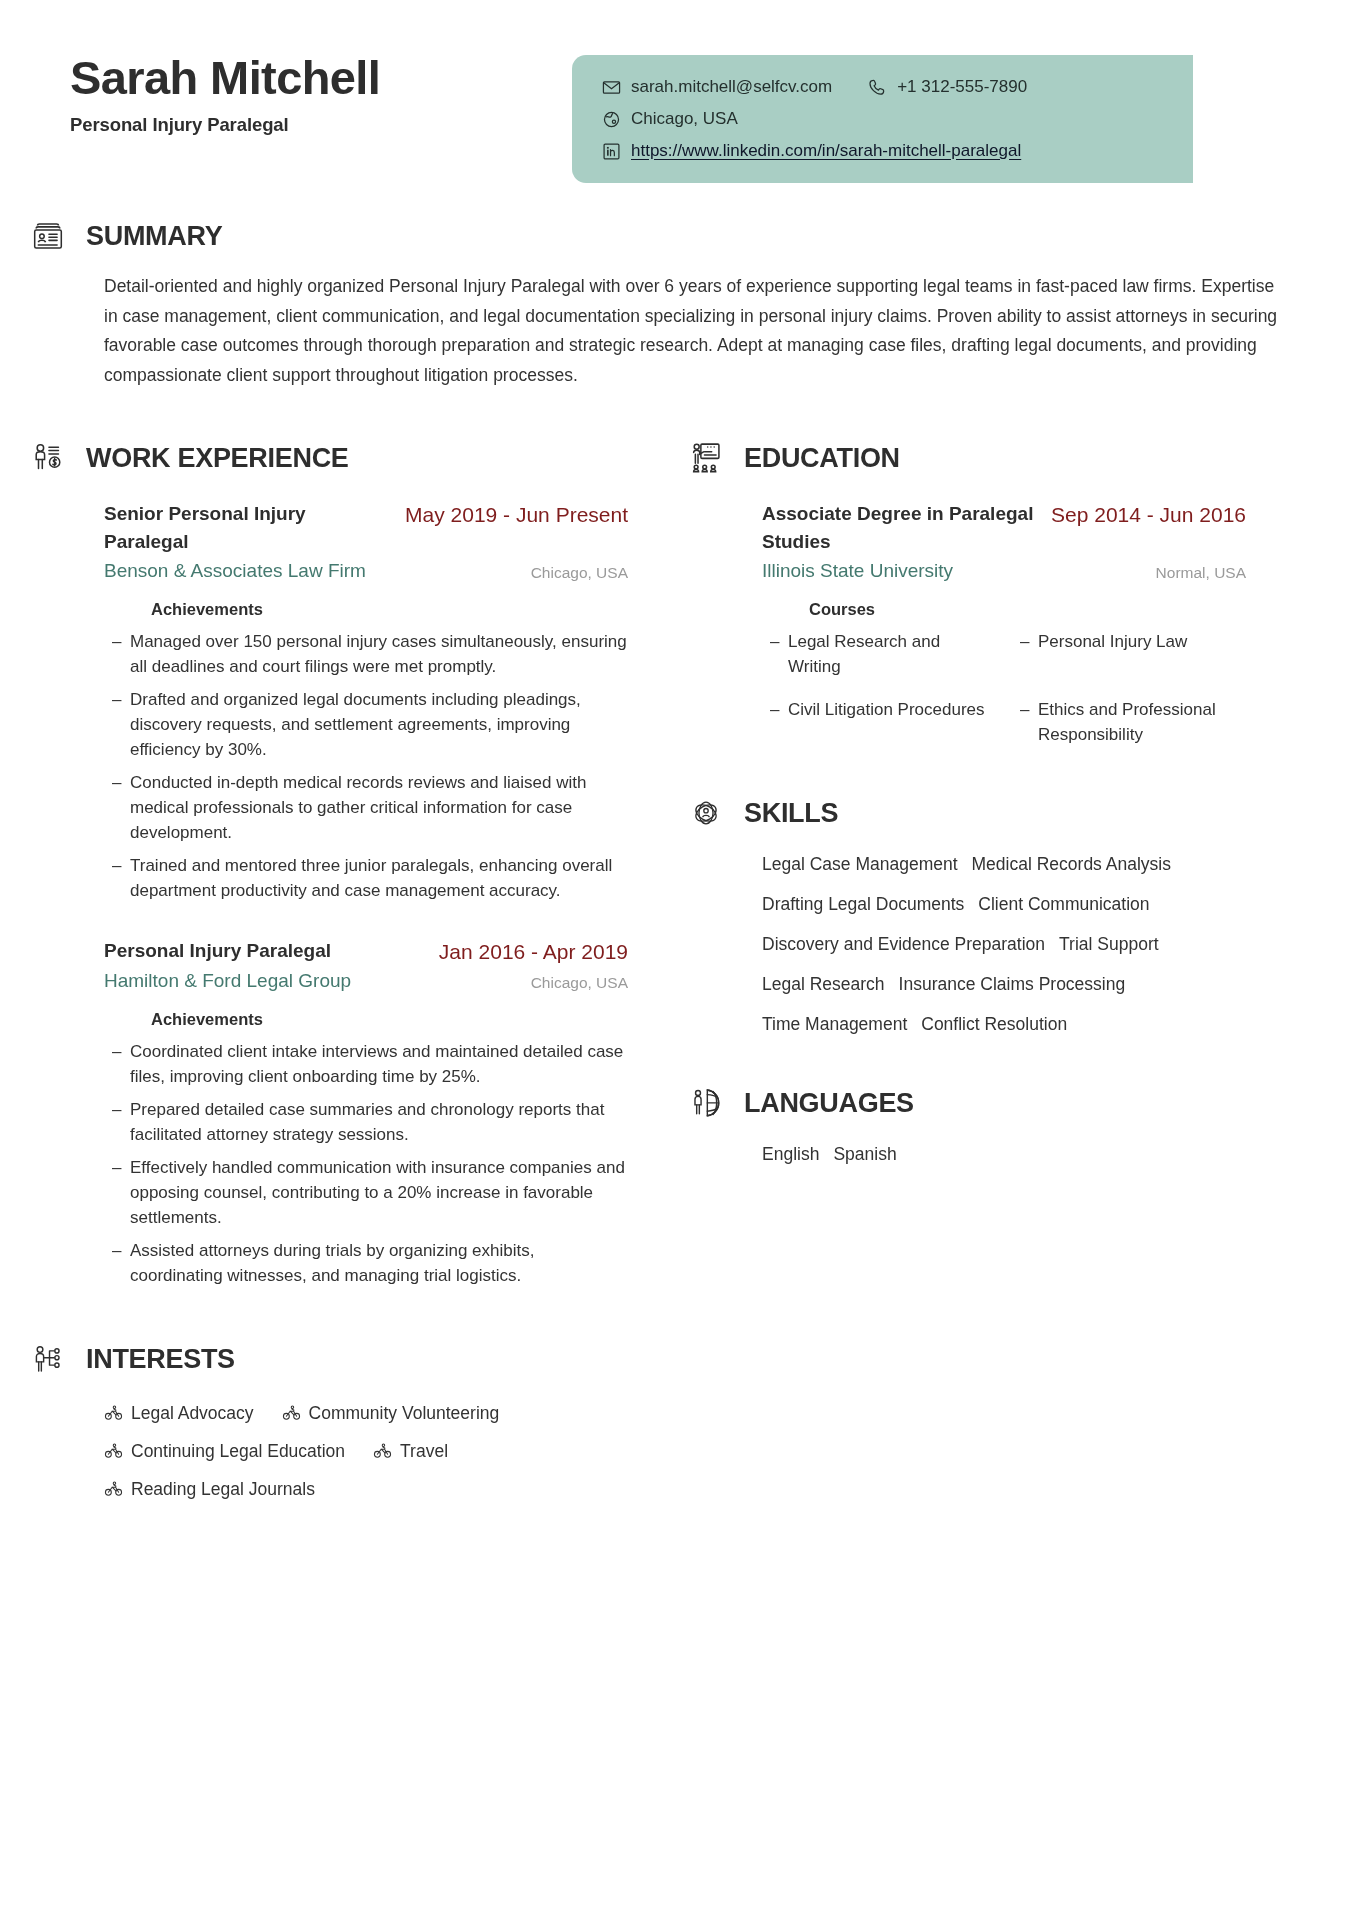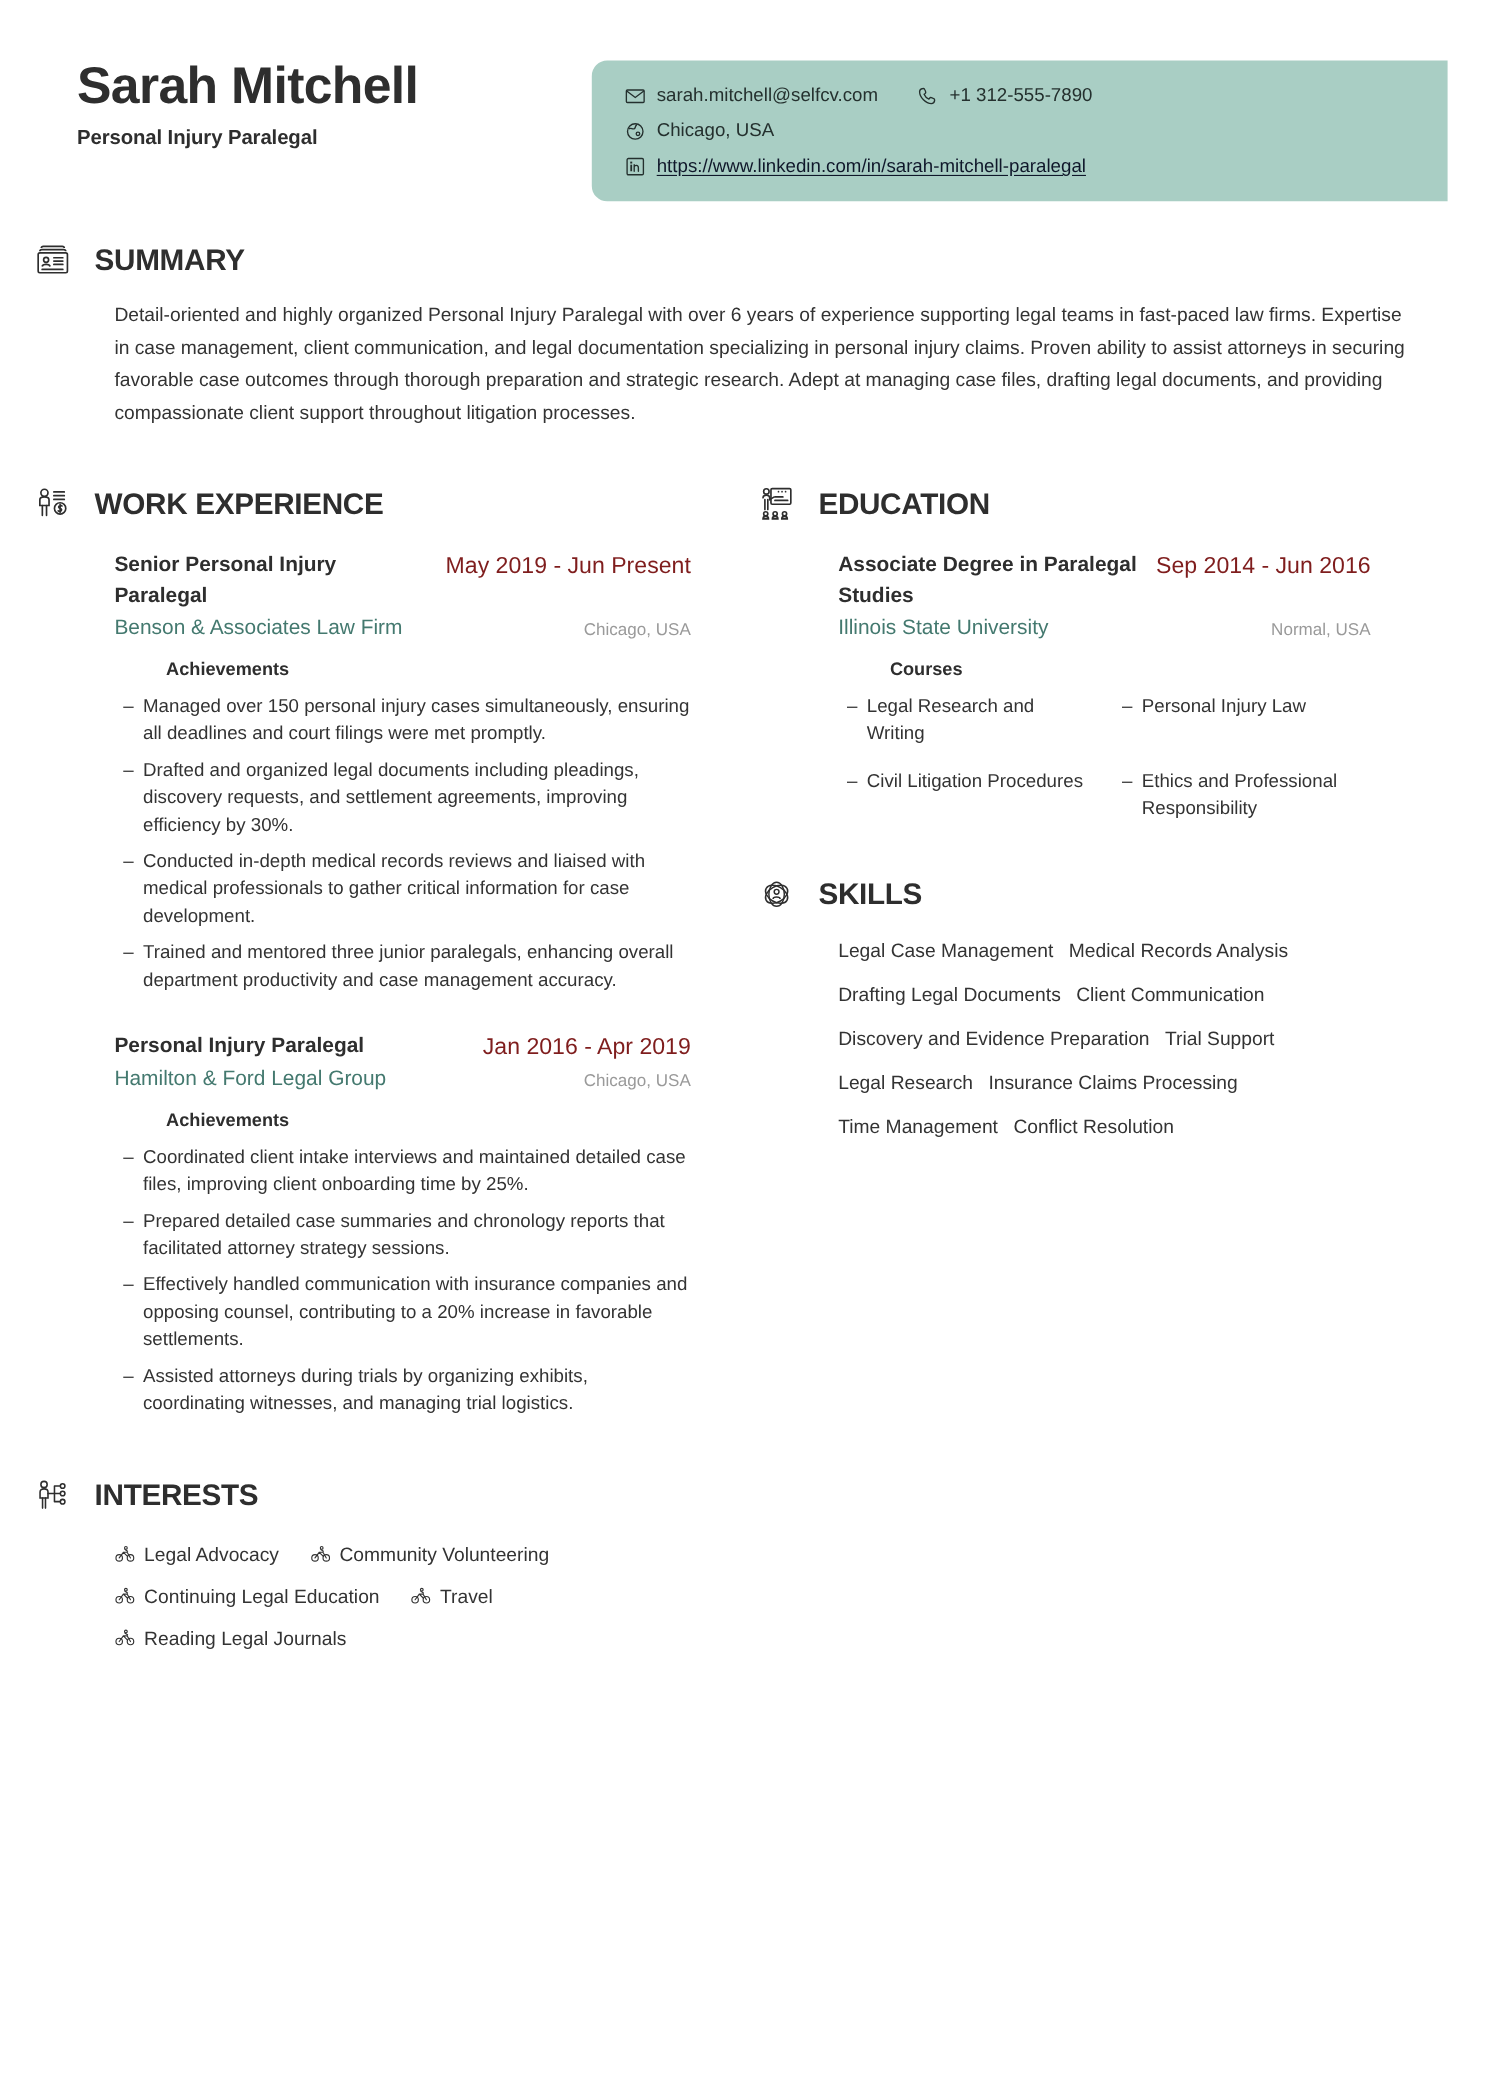--- a/index.html
+++ b/index.html
@@ -43,23 +43,23 @@
   .job-title {
     margin-top: 10px;
     font-size: 18.5px;
     font-weight: 700;
     color: #2e2e2e;
     letter-spacing: -0.1px;
   }
 
   .contact-card {
     position: absolute;
-    left: 538px;
+    left: 572px;
     top: 55px;
-    width: 778px;
+    width: 621px;
     padding: 22px 0 22px 30px;
     background: #a9cec4;
     border-top-left-radius: 14px;
     border-bottom-left-radius: 14px;
   }
 
   .contact-row {
     display: flex;
     align-items: center;
     margin-bottom: 12px;
@@ -490,20 +490,40 @@
           <span class="chip">Client Communication</span>
           <span class="chip">Discovery and Evidence Preparation</span>
           <span class="chip">Trial Support</span>
           <span class="chip">Legal Research</span>
           <span class="chip">Insurance Claims Processing</span>
           <span class="chip">Time Management</span>
           <span class="chip">Conflict Resolution</span>
         </div>
       </div>
 
+      <div class="sec-block">
+        <div class="section-head">
+          <span class="sec-icon">
+            <svg width="38" height="38" viewBox="0 0 40 40" fill="none" stroke="#2e2e2e" stroke-width="1.5" stroke-linecap="round">
+              <circle cx="11.6" cy="9.4" r="2.6"></circle>
+              <path d="M8.4 16 C8.4 14 9.8 13 11.6 13 C13.4 13 14.8 14 14.8 16 V22 H8.4 Z"></path>
+              <path d="M10.2 22 V31.4 M13 22 V31.4"></path>
+              <path d="M21.4 6.4 A13.6 13.6 0 0 1 21.4 33.4 Z"></path>
+              <path d="M21.4 6.4 A13.6 13.6 0 0 1 21.4 33.4"></path>
+              <path d="M21.4 11.2 C27 11.6 29.6 12.8 30.6 13.6 M21.4 28.6 C27 28.2 29.6 27 30.6 26.2 M21.4 19.9 H32.2"></path>
+              <path d="M27.4 7.8 C30.4 11 31.2 16 31.2 19.9 C31.2 23.8 30.4 28.8 27.4 32"></path>
+            </svg>
+          </span>
+          <span class="section-title">LANGUAGES</span>
+        </div>
+        <div class="inline-list">
+          <span class="chip">English</span>
+          <span class="chip">Spanish</span>
+        </div>
+      </div>
 
     </div>
   </div>
 
   <div class="interests-section">
     <div class="section-head">
       <span class="sec-icon">
         <svg width="38" height="38" viewBox="0 0 40 40" fill="none" stroke="#2e2e2e" stroke-width="1.5" stroke-linecap="round">
           <circle cx="11.6" cy="9" r="3"></circle>
           <path d="M7.8 16.2 C7.8 14.2 9.4 13.2 11.6 13.2 C13.8 13.2 15.4 14.2 15.4 16.2 V22 H7.8 Z"></path>

